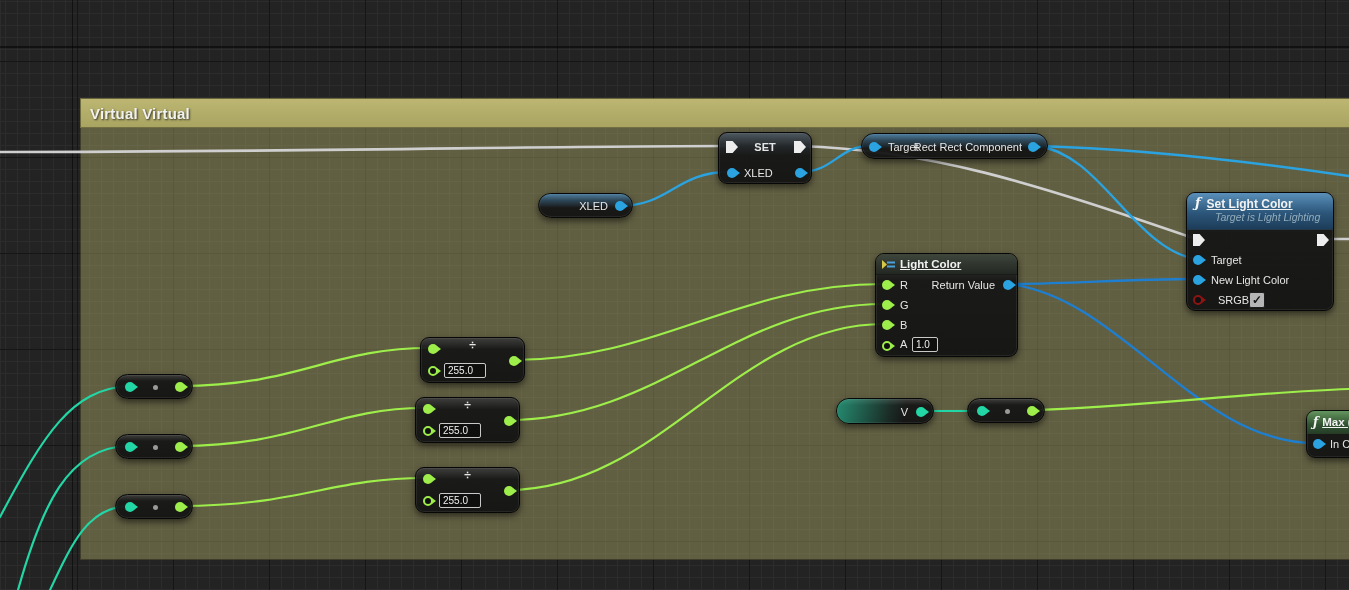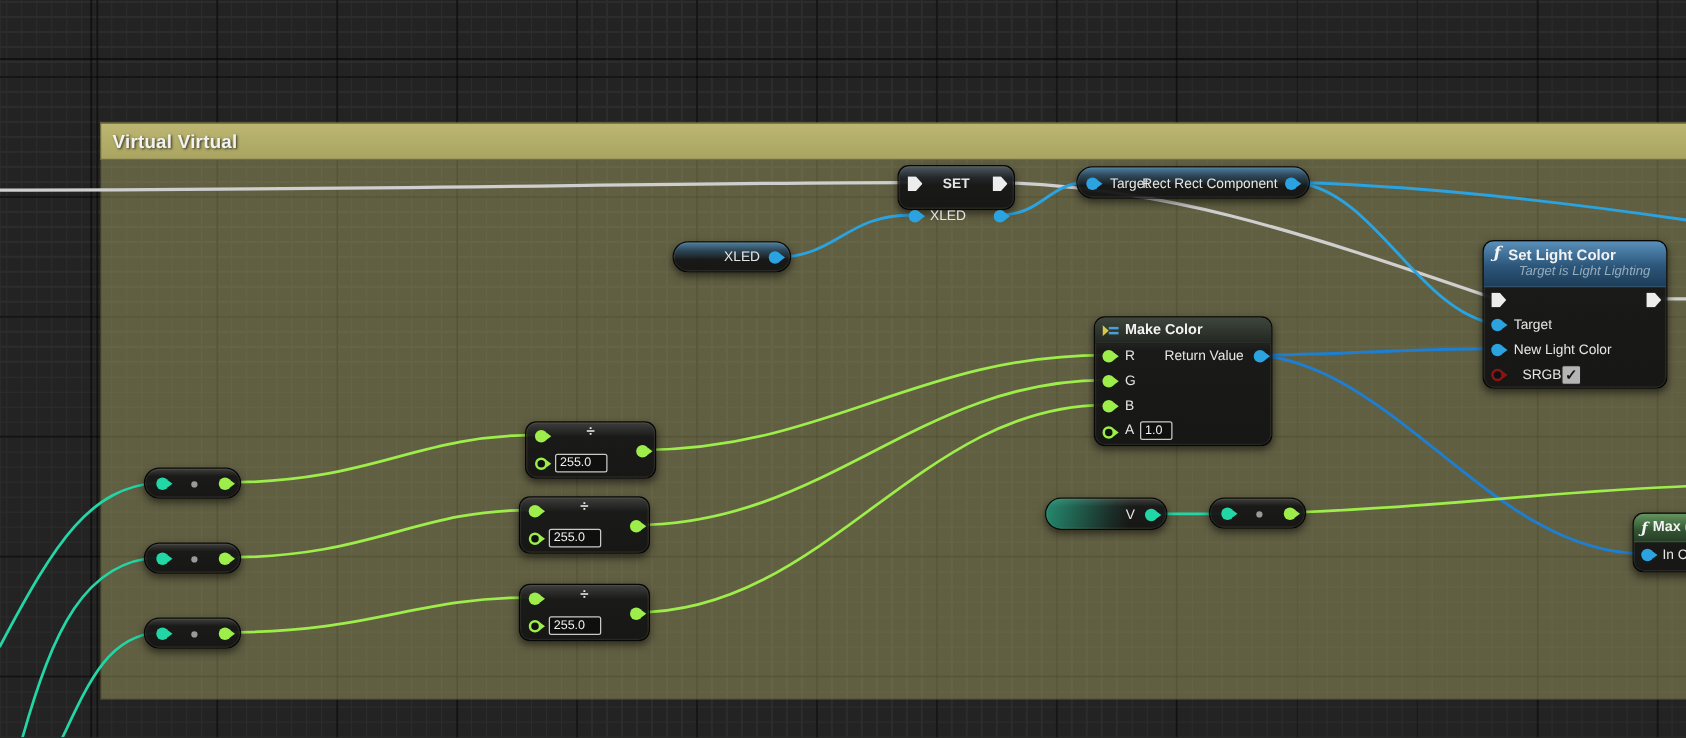--- a/index.html
+++ b/index.html
@@ -31,21 +31,21 @@
   .gloss-blue::before,.gloss-teal::before,.gloss-soft::before{
     content:"";position:absolute;inset:0;border-radius:inherit;pointer-events:none;}
   .gloss-blue::before{background:linear-gradient(180deg,rgba(90,175,235,.55),rgba(90,175,235,.12) 48%,rgba(0,0,0,0) 60%);}
   .gloss-teal::before{background:linear-gradient(100deg,rgba(45,215,170,.6),rgba(45,215,170,.1) 55%,rgba(0,0,0,0) 70%);}
   .gloss-soft::before{background:linear-gradient(180deg,rgba(130,180,220,.22),rgba(0,0,0,0) 45%);}
   .node-header{position:absolute;left:0;top:0;right:0;display:flex;align-items:center;
     border-radius:8px 8px 0 0;border-bottom:1px solid rgba(0,0,0,.6);}
   .hdr-blue{background:linear-gradient(180deg,#5a90ba,#2c567a 55%,#1d3d59);}
   .hdr-green{background:linear-gradient(180deg,#64955f,#325432 60%,#263f28);}
   .hdr-dark{background:linear-gradient(180deg,#3e463c,#232722);}
-  .node-title{color:#f2f2f2;font-weight:bold;font-size:12px;white-space:nowrap;}
+  .node-title{color:#f2f2f2;font-weight:bold;font-size:12px;white-space:nowrap;text-decoration:underline;}
   .node-subtitle{position:absolute;left:28px;top:18px;color:#93adbc;font-style:italic;font-size:10.5px;white-space:nowrap;}
   .fn-icon{color:#f5f5f5;font-family:"DejaVu Serif",serif;font-style:italic;font-weight:bold;
     font-size:13px;margin:0 6px 0 8px;}
   .lbl{position:absolute;color:#e6e6e6;font-size:11px;white-space:nowrap;}
   .lbl-r{text-align:right;}
   
   .pin{position:absolute;width:10px;height:10px;border-radius:50%;background:currentColor;}
   .pin::after{content:"";position:absolute;left:9px;top:2px;width:0;height:0;
     border-top:3px solid transparent;border-bottom:3px solid transparent;border-left:4px solid currentColor;}
   .pin.hollow{width:6px;height:6px;border:2px solid currentColor;background:#101010;}
@@ -94,21 +94,21 @@
       <path d="M508,490 C660,490 735,324 884,324" stroke="#9ded4b" stroke-width="2.2"></path>
       <path d="M1031,410 C1140,407 1240,393 1349,389" stroke="#9ded4b" stroke-width="2.2"></path>
 
       <path d="M0,517 C45,432 72,390 127,386" stroke="#23d6a5" stroke-width="2.2"></path>
       <path d="M18,590 C42,505 68,448 127,446" stroke="#23d6a5" stroke-width="2.2"></path>
       <path d="M50,590 C72,543 88,508 127,506" stroke="#23d6a5" stroke-width="2.2"></path>
       <path d="M920,411 L979,411" stroke="#23d6a5" stroke-width="2.2"></path>
     </g>
   </svg>
 
-  <div class="node gloss-soft" style="left:718px;top:132px;width:94px;height:36px;">
+  <div class="node gloss-soft" style="left:718px;top:132px;width:94px;height:52px;">
     <span class="pin-exec" style="left:7px;top:8px;"></span>
     <span class="lbl" style="left:0;right:0;top:8px;text-align:center;font-weight:bold;">SET</span>
     <span class="pin-exec" style="left:75px;top:8px;"></span>
     <span class="pin c-blue" style="left:8px;top:35px;"></span>
     <span class="lbl" style="left:25px;top:34px;">XLED</span>
     <span class="pin c-blue" style="left:76px;top:35px;"></span>
   </div>
 
   <div class="node pill gloss-blue" style="left:538px;top:193px;width:95px;height:25px;">
     <span class="lbl lbl-r" style="right:24px;top:6px;">XLED</span>
@@ -139,21 +139,21 @@
     <span class="checkbox" style="left:62px;top:99px;">✓</span>
   </div>
 
   <div class="node" style="left:875px;top:253px;width:143px;height:104px;">
     <div class="node-header hdr-dark" style="height:20px;">
       <svg class="mk-icon" width="13" height="11" viewBox="0 0 13 11">
         <path d="M0,1 L5,5.5 L0,10 Z" fill="#d8c84a"></path>
         <rect x="5" y="2.5" width="8" height="2" fill="#4a9fd8"></rect>
         <rect x="5" y="6.5" width="8" height="2" fill="#4a9fd8"></rect>
       </svg>
-      <span class="node-title" style="font-size:11.5px;">Make Color</span>
+      <span class="node-title" style="font-size:11.5px;">Light Color</span>
     </div>
     <span class="pin c-green" style="left:6px;top:26px;"></span>
     <span class="lbl" style="left:24px;top:25px;">R</span>
     <span class="lbl lbl-r" style="right:22px;top:25px;">Return Value</span>
     <span class="pin c-blue" style="left:127px;top:26px;"></span>
     <span class="pin c-green" style="left:6px;top:46px;"></span>
     <span class="lbl" style="left:24px;top:45px;">G</span>
     <span class="pin c-green" style="left:6px;top:66px;"></span>
     <span class="lbl" style="left:24px;top:65px;">B</span>
     <span class="pin hollow c-green" style="left:6px;top:87px;"></span>

